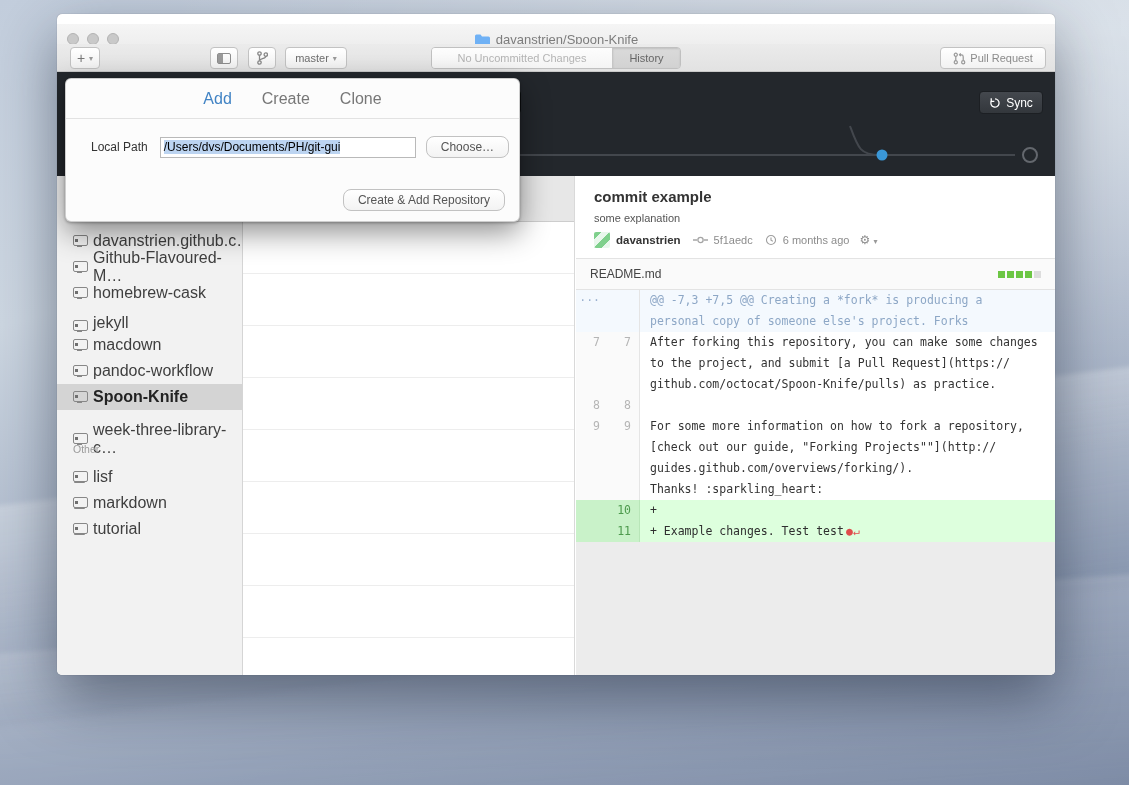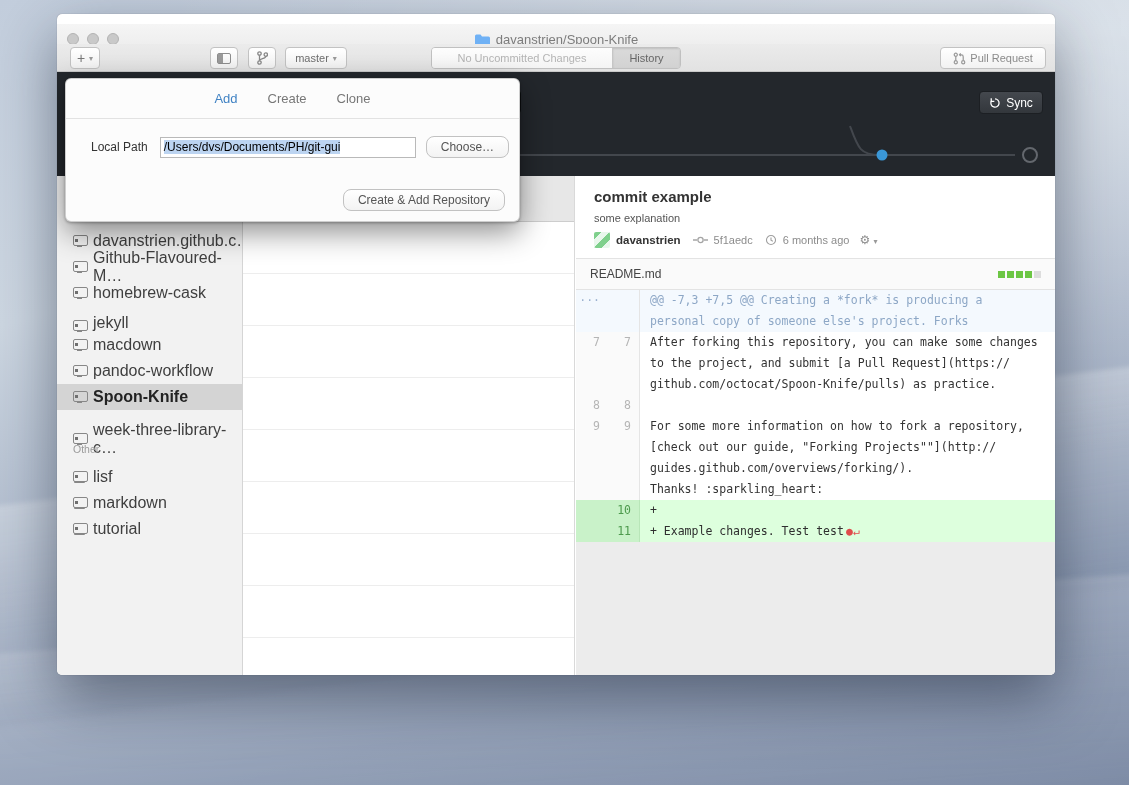--- a/index.html
+++ b/index.html
@@ -102,21 +102,21 @@
   .diff-row.hunk .code { color:#8da7c6; }
   .diff-row.add .code { background:#ddffdd; color:#2f2f2f; }
   .diff-row.add .gut { background:#c9f2c9; color:#4d9a4d; border-color:#b8e6b8; }
   .trail { color:#e04b4b; margin-left:2px; }
 
   
   .popover { position:absolute; left:8px; top:64px; width:455px; height:144px; background:#fcfcfc;
     border-radius:6px; border:1px solid rgba(0,0,0,0.18);
     box-shadow:0 10px 30px rgba(0,0,0,0.45), 0 1px 3px rgba(0,0,0,0.3); z-index:50; }
   .pop-tabs { height:40px; border-bottom:1px solid #e2e2e2; display:flex; align-items:center;
-    justify-content:center; gap:30px; font-size:13px; color:#777; }
+    justify-content:center; gap:30px; font-size:16px; color:#777; }
   .pop-tab.active { color:#4183c4; }
   .pop-body { display:flex; align-items:center; padding:17px 0 6px 25px; }
   .pop-label { font-size:12px; color:#333; }
   .path-input { margin-left:12px; width:256px; height:21px; border:1px solid #b9b9b9; background:#fff;
     font-size:12px; display:flex; align-items:center; padding:0 3px; overflow:hidden; white-space:nowrap; }
   .sel { background:#bcd4f1; }
   .pop-btn { height:22px; border:1px solid #c2c2c2; border-radius:8px; background:linear-gradient(#ffffff,#f3f3f3);
     font-size:12px; color:#555; display:flex; align-items:center; justify-content:center; padding:0 14px; }
   #choose-btn { margin-left:10px; }
   .pop-footer { position:absolute; right:14px; bottom:10px; }

